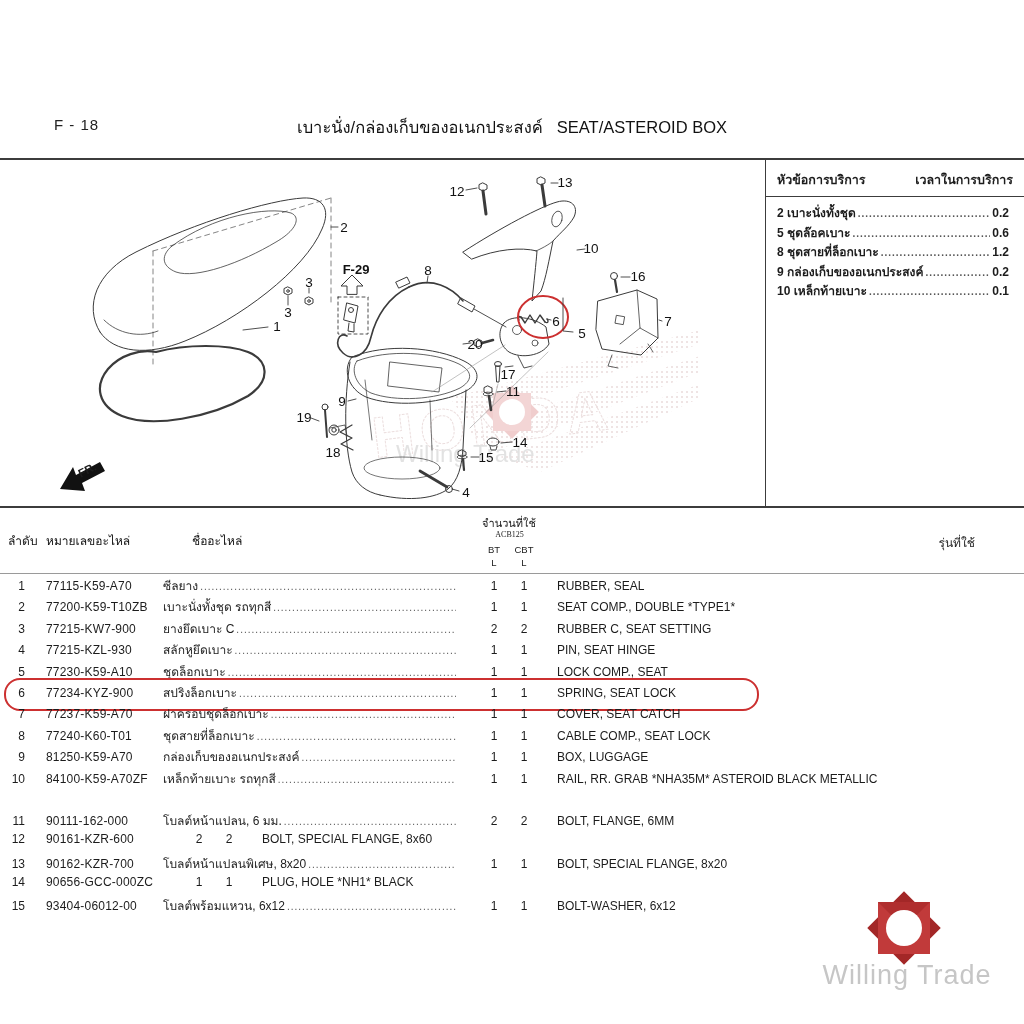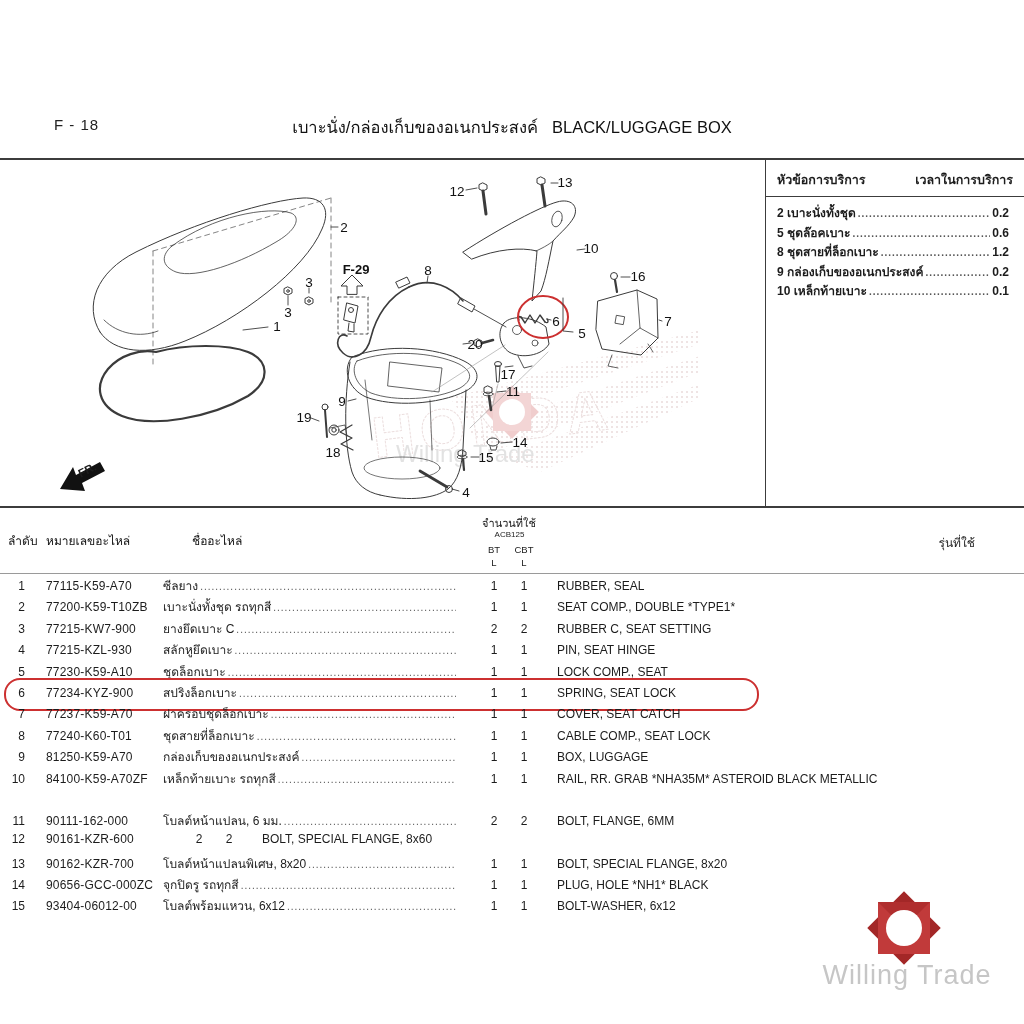--- a/index.html
+++ b/index.html
@@ -17,21 +17,21 @@
   .svc-head{position:absolute;left:777px;top:170px;width:236px;display:flex;justify-content:space-between;
             font-size:12.5px;font-weight:700;}
   .svc-items{position:absolute;left:777px;top:203px;width:232px;}
   .svc-row{display:flex;align-items:baseline;height:19.5px;font-size:12px;font-weight:bold;}
   .dots{flex:1;overflow:hidden;white-space:nowrap;color:#555;font-size:10px;margin:0 2px;}
   .dots::after{content:"........................................................................................................";letter-spacing:1px;}
 
   
   .pt-h{position:absolute;font-size:12px;color:#111;}
   .qty-top{position:absolute;left:450px;top:514px;width:118px;text-align:center;font-size:11px;}
-  .qty-model{position:absolute;left:462px;top:530px;width:95px;text-align:center;font-size:8px;color:#222;}
+  .qty-model{position:absolute;left:462px;top:530px;width:95px;text-align:center;font-size:8px;color:#222;font-family:Liberation Serif, serif;}
   .qty-col{position:absolute;width:28px;text-align:center;font-size:9.5px;}
   .h-usage{position:absolute;left:865px;top:533px;width:110px;text-align:right;font-size:12px;}
 
   
   .parts-rows{position:absolute;left:0;top:576px;width:1024px;}
   .prow{position:relative;display:flex;align-items:baseline;height:21.4px;font-size:12px;}
   .c-no{width:25px;text-align:right;flex:none;}
   .c-pn{margin-left:21px;width:117px;flex:none;letter-spacing:0.2px;}
   .c-name{width:295px;flex:none;display:flex;align-items:baseline;overflow:hidden;}
   .c-q1{margin-left:22px;width:28px;text-align:center;flex:none;}
@@ -53,21 +53,21 @@
   .logo-text{position:absolute;left:800px;top:960px;width:214px;text-align:center;font-size:27px;
              color:#c6c6c6;letter-spacing:1px;}
 </style>
 </head>
 <body>
 
 <div class="page">
 
   <div class="page-code">F - 18</div>
   <div class="title-wrap">
-    <span class="th">เบาะนั่ง/กล่องเก็บของอเนกประสงค์</span><span class="en">BLACK/LUGGAGE BOX</span>
+    <span class="th">เบาะนั่ง/กล่องเก็บของอเนกประสงค์</span><span class="en">SEAT/ASTEROID BOX</span>
   </div>
 
   <div class="hline" style="left:0;top:158px;width:1024px;height:2px;"></div>
   <div class="vline" style="left:765px;top:160px;width:1px;height:348px;"></div>
   <div class="hline" style="left:0;top:506px;width:1024px;height:2px;"></div>
   <div class="hline" style="left:766px;top:196px;width:258px;height:1px;"></div>
   <div class="hline" style="left:0;top:573px;width:1024px;height:1px;background:#9a9a9a;"></div>
 
   <div class="svc-head">
     <span>หัวข้อการบริการ</span>
@@ -446,24 +446,20 @@
           <span class="nm">โบลต์หน้าแปลนพิเศษ, 8x20</span>
           <span class="dots"></span>
         </span>
         <span class="c-q1">1</span>
         <span class="c-q2">1</span>
         <span class="c-en">BOLT, SPECIAL FLANGE, 8x20</span>
       </div>
       <div class="prow">
         <span class="c-no">14</span>
         <span class="c-pn">90656-GCC-000ZC</span>
-        <span class="c-name">
-          <span class="nm">จุกปิดรู รถทุกสี</span>
-          <span class="dots"></span>
-        </span>
         <span class="c-q1">1</span>
         <span class="c-q2">1</span>
         <span class="c-en">PLUG, HOLE *NH1* BLACK</span>
       </div>
       <div class="prow">
         <span class="c-no">15</span>
         <span class="c-pn">93404-06012-00</span>
         <span class="c-name">
           <span class="nm">โบลต์พร้อมแหวน, 6x12</span>
           <span class="dots"></span>

